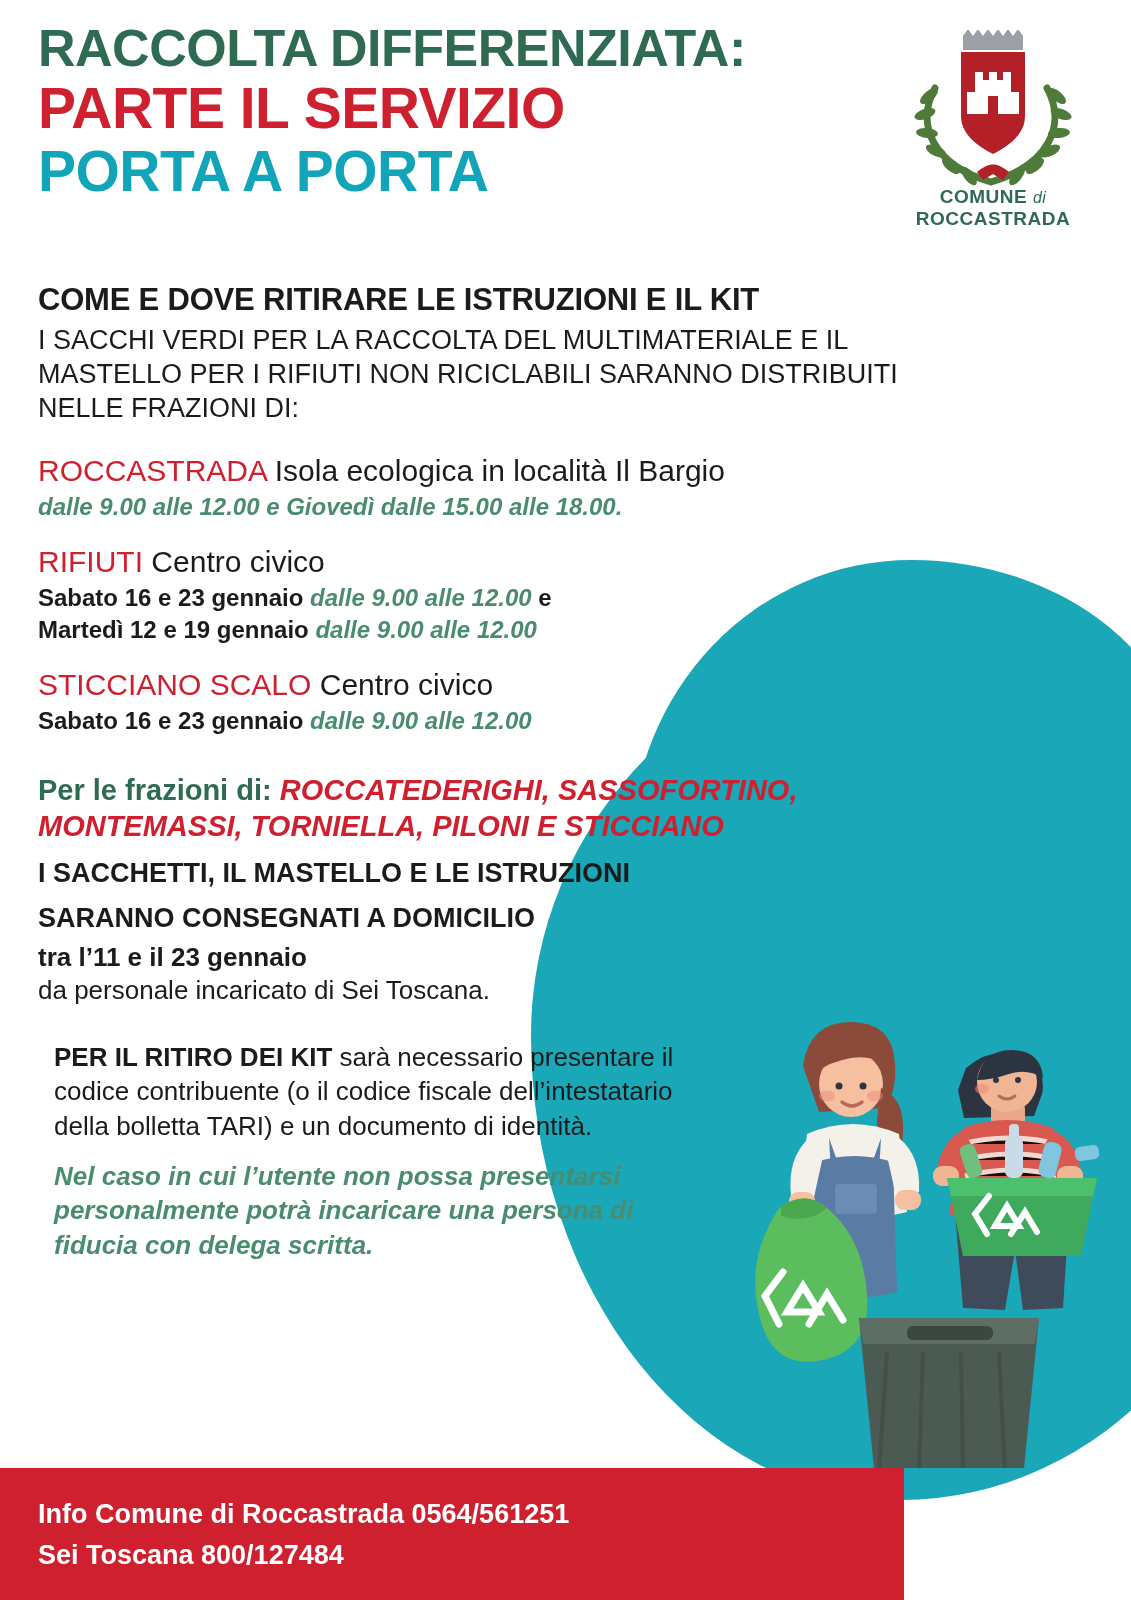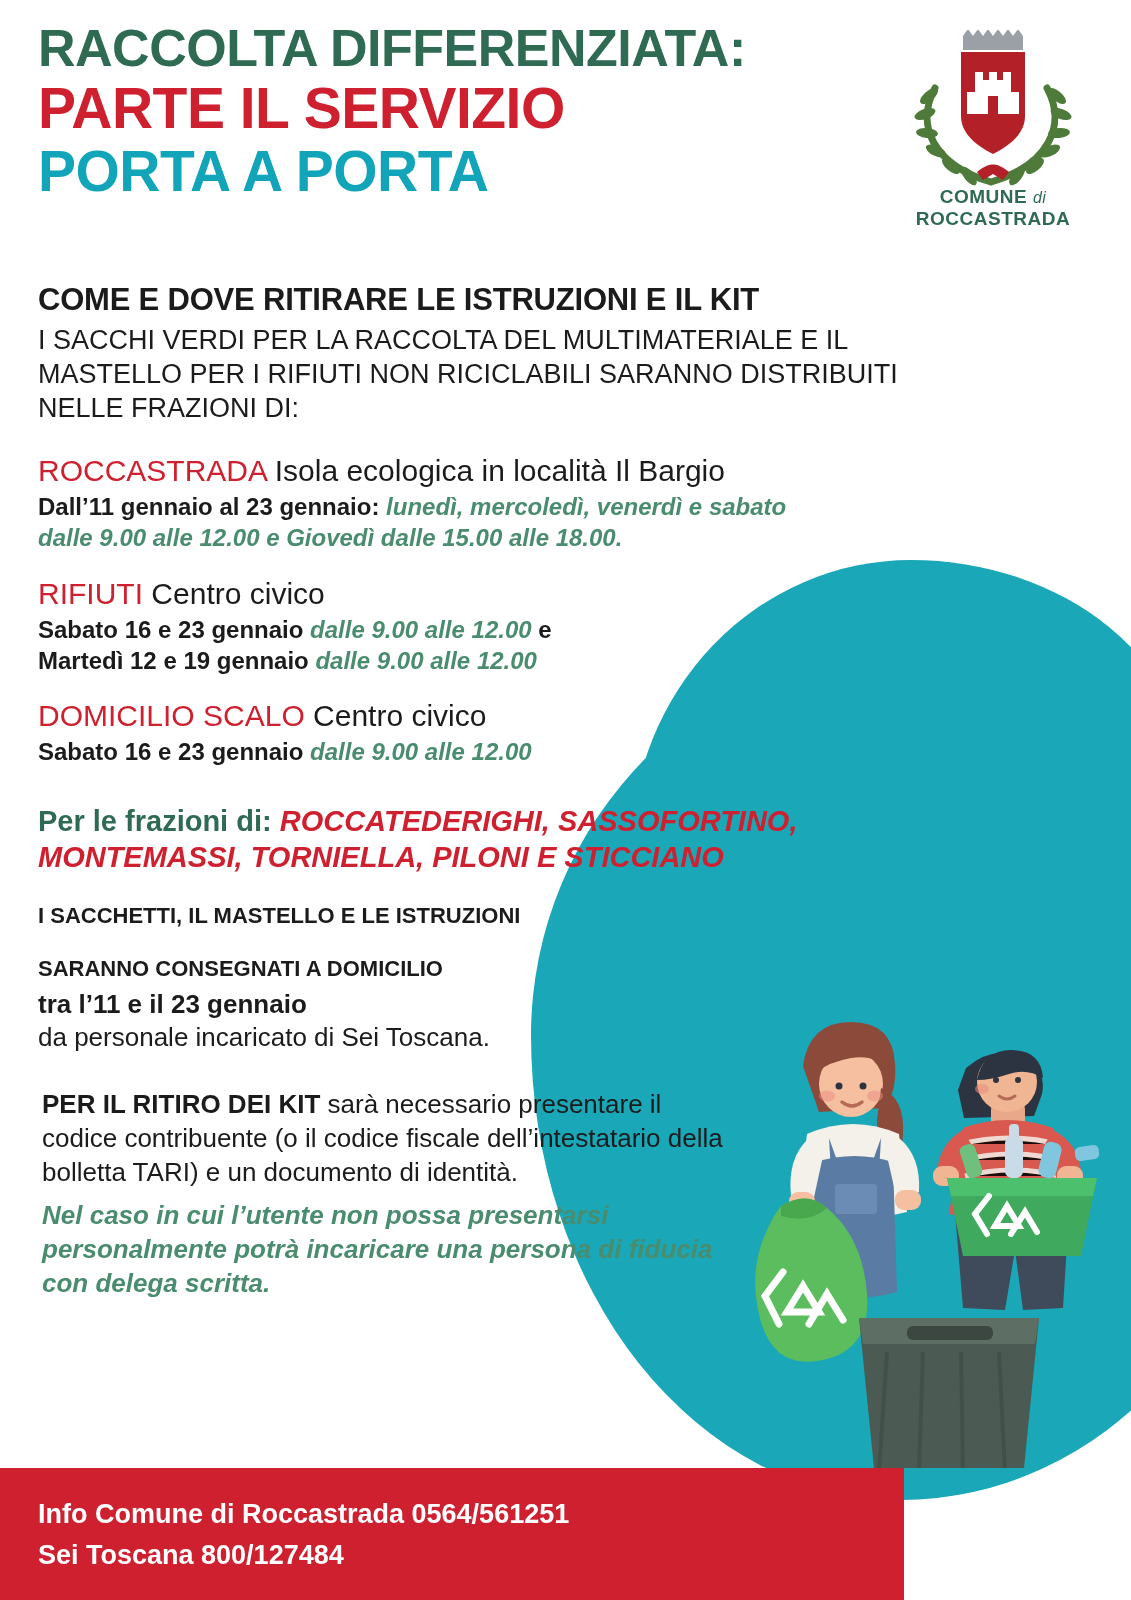--- a/index.html
+++ b/index.html
@@ -136,44 +136,44 @@
   }
   .fr-lead {
     font-size: 29px;
     font-weight: bold;
     line-height: 1.25;
     margin: 0;
   }
   .fr-lead .lbl { color: #2f6b52; }
   .fr-lead .names { color: #cf2030; font-style: italic; }
   .fr-caps {
-    font-size: 22px;
+    font-size: 27px;
     font-weight: bold;
     color: #1b1b1b;
     line-height: 1.25;
-    margin: 26px 0 0 0;
+    margin: 12px 0 0 0;
   }
   .fr-dates {
     font-size: 26px;
     font-weight: bold;
     color: #1b1b1b;
     margin: 6px 0 0 0;
   }
   .fr-by {
     font-size: 26px;
     color: #1b1b1b;
     margin: 2px 0 0 0;
   }
 
   .ritiro {
     margin-top: 34px;
     max-width: 700px;
   }
   .ritiro p {
-    margin: 4px;
+    margin: 16px;
     font-size: 26px;
     line-height: 1.32;
     color: #1b1b1b;
   }
   .ritiro .strong { font-weight: bold; }
   .ritiro .note {
     color: #4a8c6e;
     font-style: italic;
     font-weight: bold;
     margin-top: 8px;
@@ -270,24 +270,20 @@
 
     <div class="sec-title">COME E DOVE RITIRARE LE ISTRUZIONI E IL KIT</div>
     <div class="sec-sub">I SACCHI VERDI PER LA RACCOLTA DEL MULTIMATERIALE E IL MASTELLO PER I RIFIUTI NON RICICLABILI SARANNO DISTRIBUITI NELLE FRAZIONI DI:</div>
 
     <div class="place-block">
       <div class="place-head">
         <span class="place-name">ROCCASTRADA</span>
         <span class="place-where">Isola ecologica in località Il Bargio</span>
       </div>
       <div class="place-line">
-        <span>Dall’11 gennaio al 23 gennaio:</span>
-        <span class="ital-green">lunedì, mercoledì, venerdì e sabato</span>
-      </div>
-      <div class="place-line">
         <span class="ital-green">dalle 9.00 alle 12.00 e Giovedì dalle 15.00 alle 18.00.</span>
       </div>
     </div>
 
     <div class="place-block">
       <div class="place-head">
         <span class="place-name">RIFIUTI</span>
         <span class="place-where">Centro civico</span>
       </div>
       <div class="place-line">
@@ -296,21 +292,21 @@
         <span>e</span>
       </div>
       <div class="place-line">
         <span>Martedì 12 e 19 gennaio</span>
         <span class="ital-green">dalle 9.00 alle 12.00</span>
       </div>
     </div>
 
     <div class="place-block">
       <div class="place-head">
-        <span class="place-name">DOMICILIO SCALO</span>
+        <span class="place-name">STICCIANO SCALO</span>
         <span class="place-where">Centro civico</span>
       </div>
       <div class="place-line">
         <span>Sabato 16 e 23 gennaio</span>
         <span class="ital-green">dalle 9.00 alle 12.00</span>
       </div>
     </div>
 
     <div class="frazioni">
       <div class="fr-lead">

